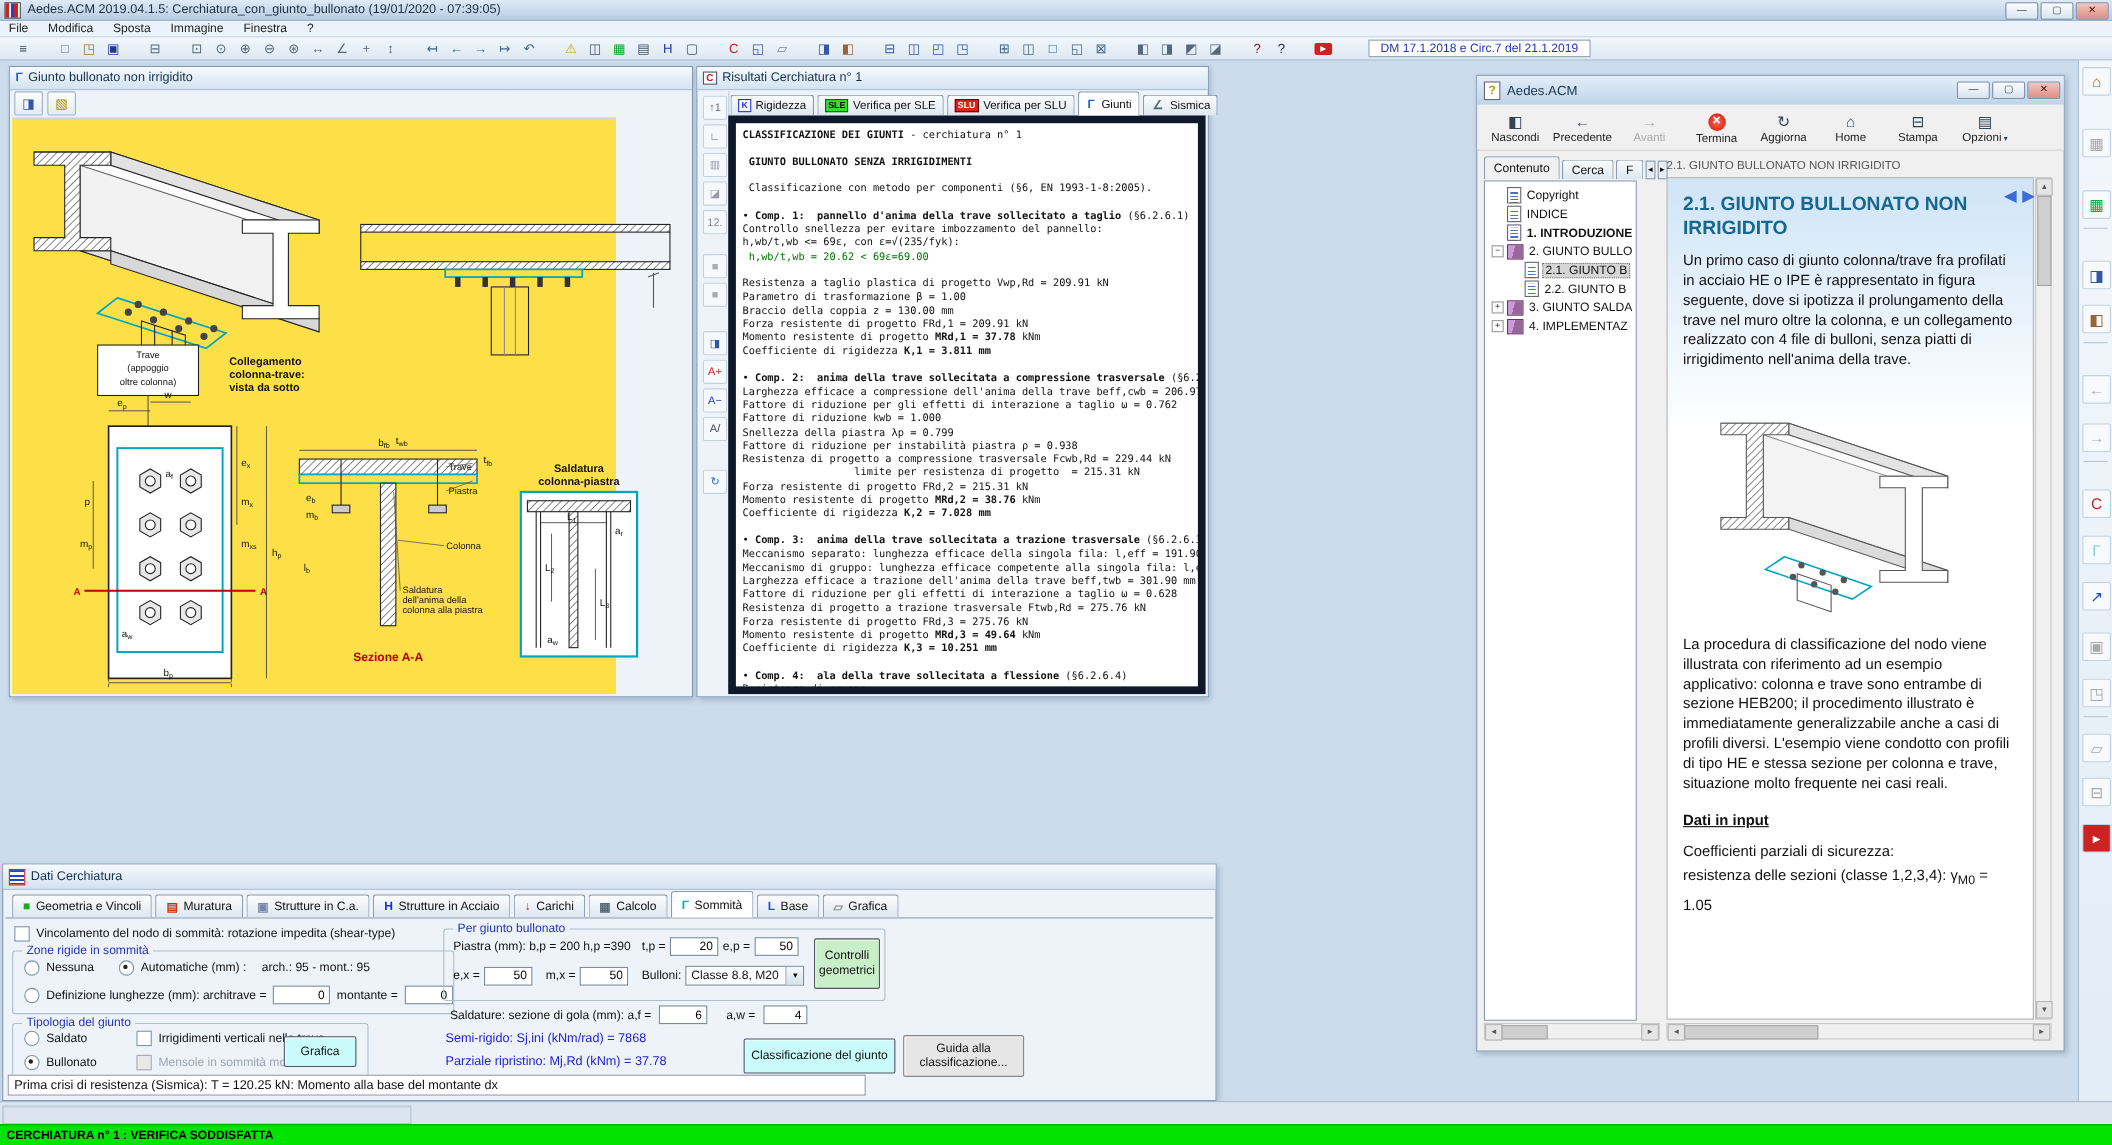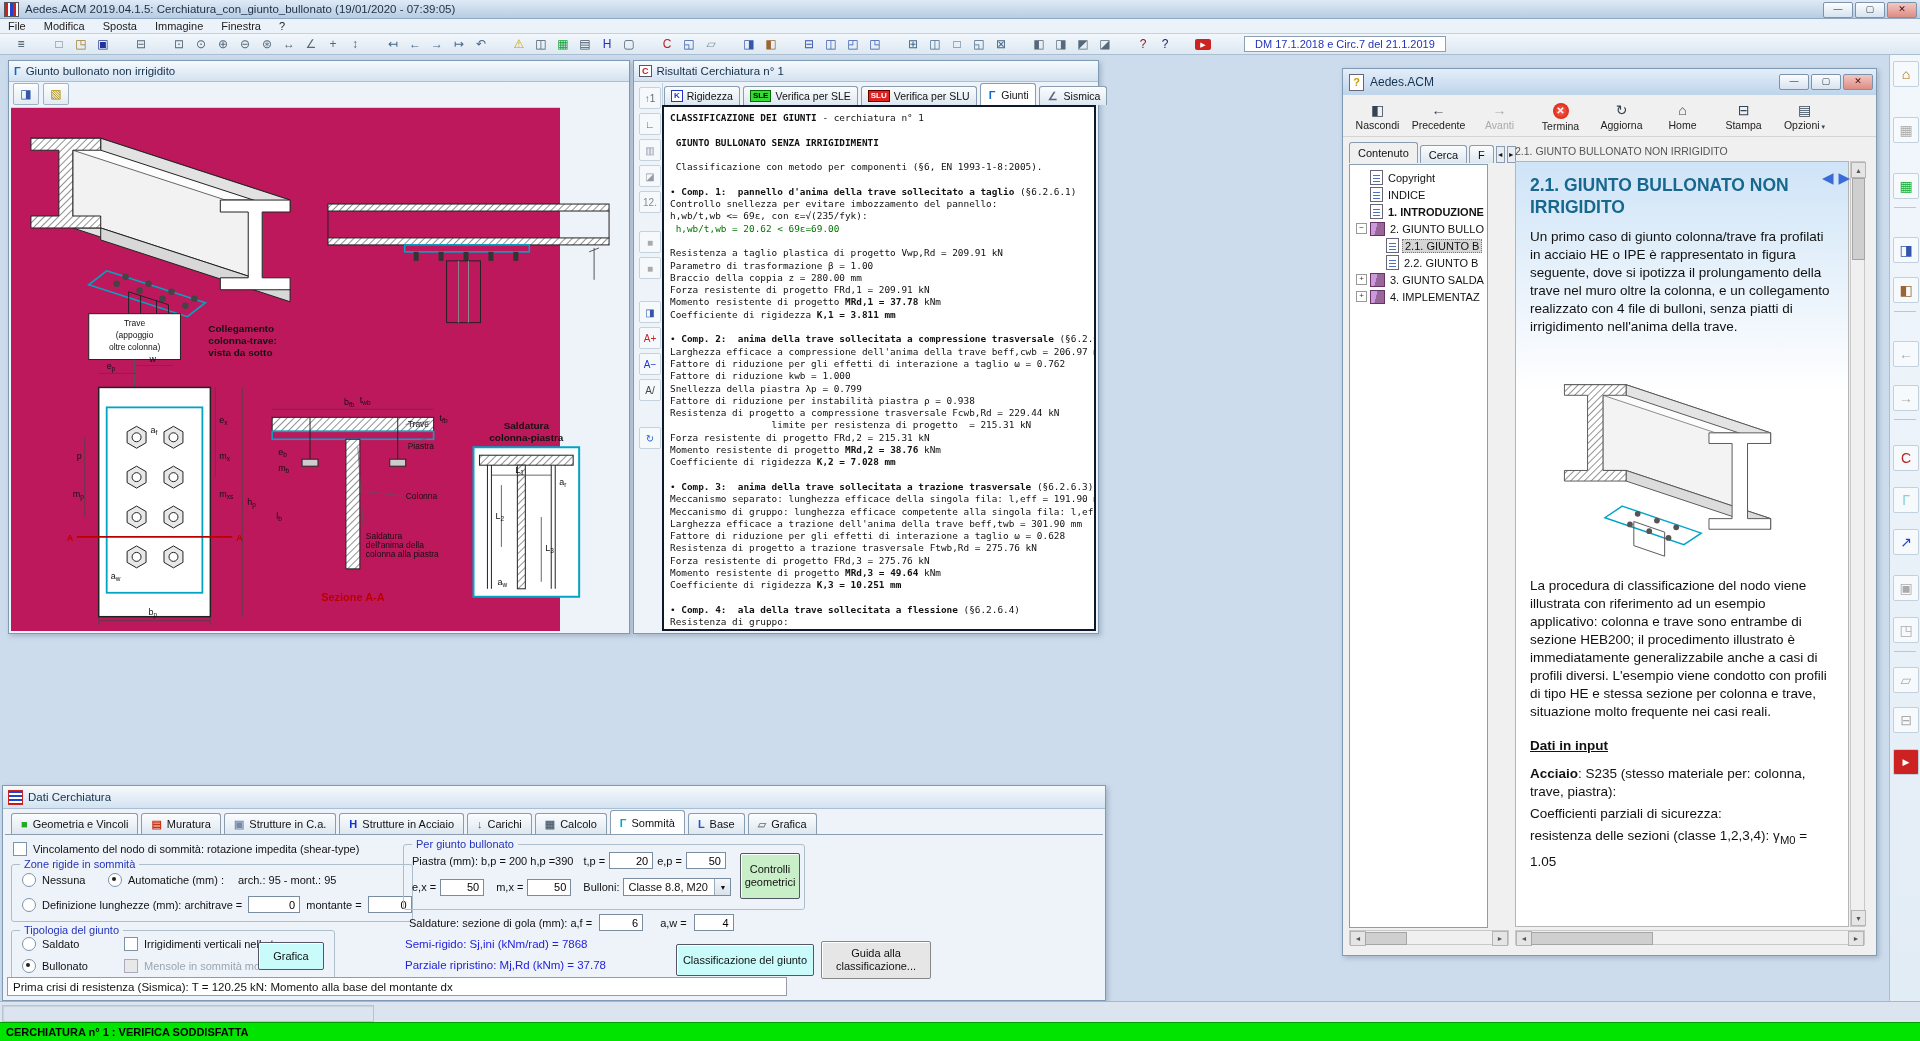--- a/index.html
+++ b/index.html
@@ -24,21 +24,21 @@
   .tb-btn{width:20px;height:18px;display:inline-flex;align-items:center;justify-content:center;border:1px solid transparent;border-radius:2px}
   .tb-glyph{font-size:12px;line-height:12px}
   .tb-btn.yt .tb-glyph{background:#cc2222;color:#fff;font-size:7px;line-height:11px;width:16px;height:11px;text-align:center;border-radius:2px}
   #dm-box{border:1px solid #8ba0b5;background:#fff;color:#2233bb;font-size:11px;padding:1px 10px;margin-left:14px;white-space:nowrap}
   
   .window{position:absolute;background:#eef3fa;border:1px solid #7e9ab5;box-shadow:2px 2px 5px rgba(40,60,90,.25)}
   .wtbar{height:20px;background:linear-gradient(#f6fafd,#d3e2f1);border-bottom:1px solid #aabfd3;
          display:flex;align-items:center;gap:5px;padding:0 5px;font-size:11.5px;color:#14304c}
   .wicon{font-weight:bold;font-size:11px}
   
-  #win-left .canvas{position:absolute;left:2px;top:46px;width:549px;height:523px;background:#be185d;border-top:1px solid #c5d4e2}
+  #win-left .canvas{position:absolute;left:2px;top:46px;width:549px;height:523px;background:#fde047;border-top:1px solid #c5d4e2}
   #lw-tools{position:absolute;left:4px;top:22px;display:flex;gap:4px}
   .sq-btn{width:24px;height:20px;border:1px solid #9fb2c4;background:linear-gradient(#fdfefe,#e3ecf4);
           display:inline-flex;align-items:center;justify-content:center;font-size:12px;border-radius:2px}
   svg text{font-family:"Liberation Sans",sans-serif}
   .dim{font-size:9px;fill:#111}
   .dim .ss{font-size:6.5px}
   .note{font-size:8.5px;fill:#111}
   .noteb{font-size:10px;font-weight:bold;fill:#111}
   .red{fill:#bb0000}
   
@@ -47,21 +47,21 @@
         border:1px solid #8a9cb0;border-bottom:none;border-radius:3px 3px 0 0;background:linear-gradient(#fbfdfe,#dde7f0);box-sizing:border-box;white-space:nowrap}
   .rtab.sel{background:#fff;height:22px;position:relative;z-index:2}
   .badge{font-size:8px;font-weight:bold;padding:0 2px;border:1px solid #666;line-height:10px}
   .badge.k{color:#2233cc;border-color:#2233cc;background:#fff}
   .badge.sle{background:#33dd33;color:#000;border-color:#060}
   .badge.slu{background:#dd2222;color:#fff;border-color:#600}
   .badge.ico{border:none;font-size:11px;font-weight:bold}
   #res-strip{position:absolute;left:2px;top:22px;bottom:2px;width:26px;background:#eef3fa;border-right:1px solid #c0cfdd}
   .strip-btn{position:absolute;left:3px;width:20px;height:20px;display:flex;align-items:center;justify-content:center;
              border:1px solid #c4d2de;background:#f6f9fc;font-size:10px;border-radius:2px}
-  #res-body{position:absolute;left:28px;top:44px;right:2px;bottom:2px;background:#fff;border:2px solid #0f172a;
+  #res-body{position:absolute;left:28px;top:44px;right:2px;bottom:2px;background:#fff;border:7px solid #0f172a;
             overflow:hidden;padding:5px 2px 2px 6px;box-sizing:border-box}
   .rl{white-space:pre;font-family:"DejaVu Sans Mono",monospace;font-size:9.4px;line-height:12.3px;min-height:12.3px;color:#111}
   .rl .b{font-weight:bold}
   .rl .g{color:#007700}
   
   #win-help{background:#f0f0f0}
   #help-tbar{height:26px;background:linear-gradient(#e3eefa,#bed4e9);border-bottom:1px solid #9fb4c9;
              display:flex;align-items:center;gap:6px;padding:0 6px;font-size:12px;color:#16324e}
   #help-tools{position:absolute;left:0;top:26px;width:100%;height:42px;background:#f0f0f0;border-bottom:1px solid #d4d4d4;
               display:flex;align-items:flex-start;padding:2px 4px;box-sizing:border-box}
@@ -556,21 +556,21 @@
         <div class="rl"></div>
         <div class="rl"><span> Classificazione con metodo per componenti (§6, EN 1993-1-8:2005).</span></div>
         <div class="rl"></div>
         <div class="rl"><span>• </span><span class="b">Comp. 1:  pannello d'anima della trave sollecitato a taglio</span><span> (§6.2.6.1)</span></div>
         <div class="rl"><span>Controllo snellezza per evitare imbozzamento del pannello:</span></div>
         <div class="rl"><span>h,wb/t,wb &lt;= 69ε, con ε=√(235/fyk):</span></div>
         <div class="rl"><span class="g"> h,wb/t,wb = 20.62 &lt; 69ε=69.00</span></div>
         <div class="rl"></div>
         <div class="rl"><span>Resistenza a taglio plastica di progetto Vwp,Rd = 209.91 kN</span></div>
         <div class="rl"><span>Parametro di trasformazione β = 1.00</span></div>
-        <div class="rl"><span>Braccio della coppia z = 280.00 mm</span></div>
+        <div class="rl"><span>Braccio della coppia z = 130.00 mm</span></div>
         <div class="rl"><span>Forza resistente di progetto FRd,1 = 209.91 kN</span></div>
         <div class="rl"><span>Momento resistente di progetto </span><span class="b">MRd,1 = 37.78</span><span> kNm</span></div>
         <div class="rl"><span>Coefficiente di rigidezza </span><span class="b">K,1 = 3.811 mm</span></div>
         <div class="rl"></div>
         <div class="rl"><span>• </span><span class="b">Comp. 2:  anima della trave sollecitata a compressione trasversale</span><span> (§6.2.6.2)</span></div>
         <div class="rl"><span>Larghezza efficace a compressione dell'anima della trave beff,cwb = 206.97 mm</span></div>
         <div class="rl"><span>Fattore di riduzione per gli effetti di interazione a taglio ω = 0.762</span></div>
         <div class="rl"><span>Fattore di riduzione kwb = 1.000</span></div>
         <div class="rl"><span>Snellezza della piastra λp = 0.799</span></div>
         <div class="rl"><span>Fattore di riduzione per instabilità piastra ρ = 0.938</span></div>
@@ -716,21 +716,20 @@
             <circle cx="96" cy="181" r="3"></circle>
               <circle cx="116" cy="188" r="3"></circle>
               <circle cx="136" cy="195" r="3"></circle>
           </g>
           <path d="M100,178 L132,189 L132,214 L100,203 Z"></path>
         </g>
       </svg>
     </div>
     <p>La procedura di classificazione del nodo viene illustrata con riferimento ad un esempio applicativo: colonna e trave sono entrambe di sezione HEB200; il procedimento illustrato è immediatamente generalizzabile anche a casi di profili diversi. L'esempio viene condotto con profili di tipo HE e stessa sezione per colonna e trave, situazione molto frequente nei casi reali.</p>
     <div class="datihdr">Dati in input</div>
-    <div class="hline"><span class="b">Acciaio</span><span>: S235 (stesso materiale per: colonna, trave, piastra):</span></div>
     <div class="hline">Coefficienti parziali di sicurezza:</div>
     <div class="hline"><span>resistenza delle sezioni (classe 1,2,3,4): γ</span><sub>M0</sub><span> =</span></div>
     <div class="hline">1.05</div>
   </div>
   <div class="navarrows">
     <span>◀</span>
     <span>▶</span>
   </div>
   <div class="vscroll" style="left:507px;top:92px;width:15px;height:766px">
     <span class="sb-btn" style="left:0;top:0;width:13px;height:14px">▲</span>

